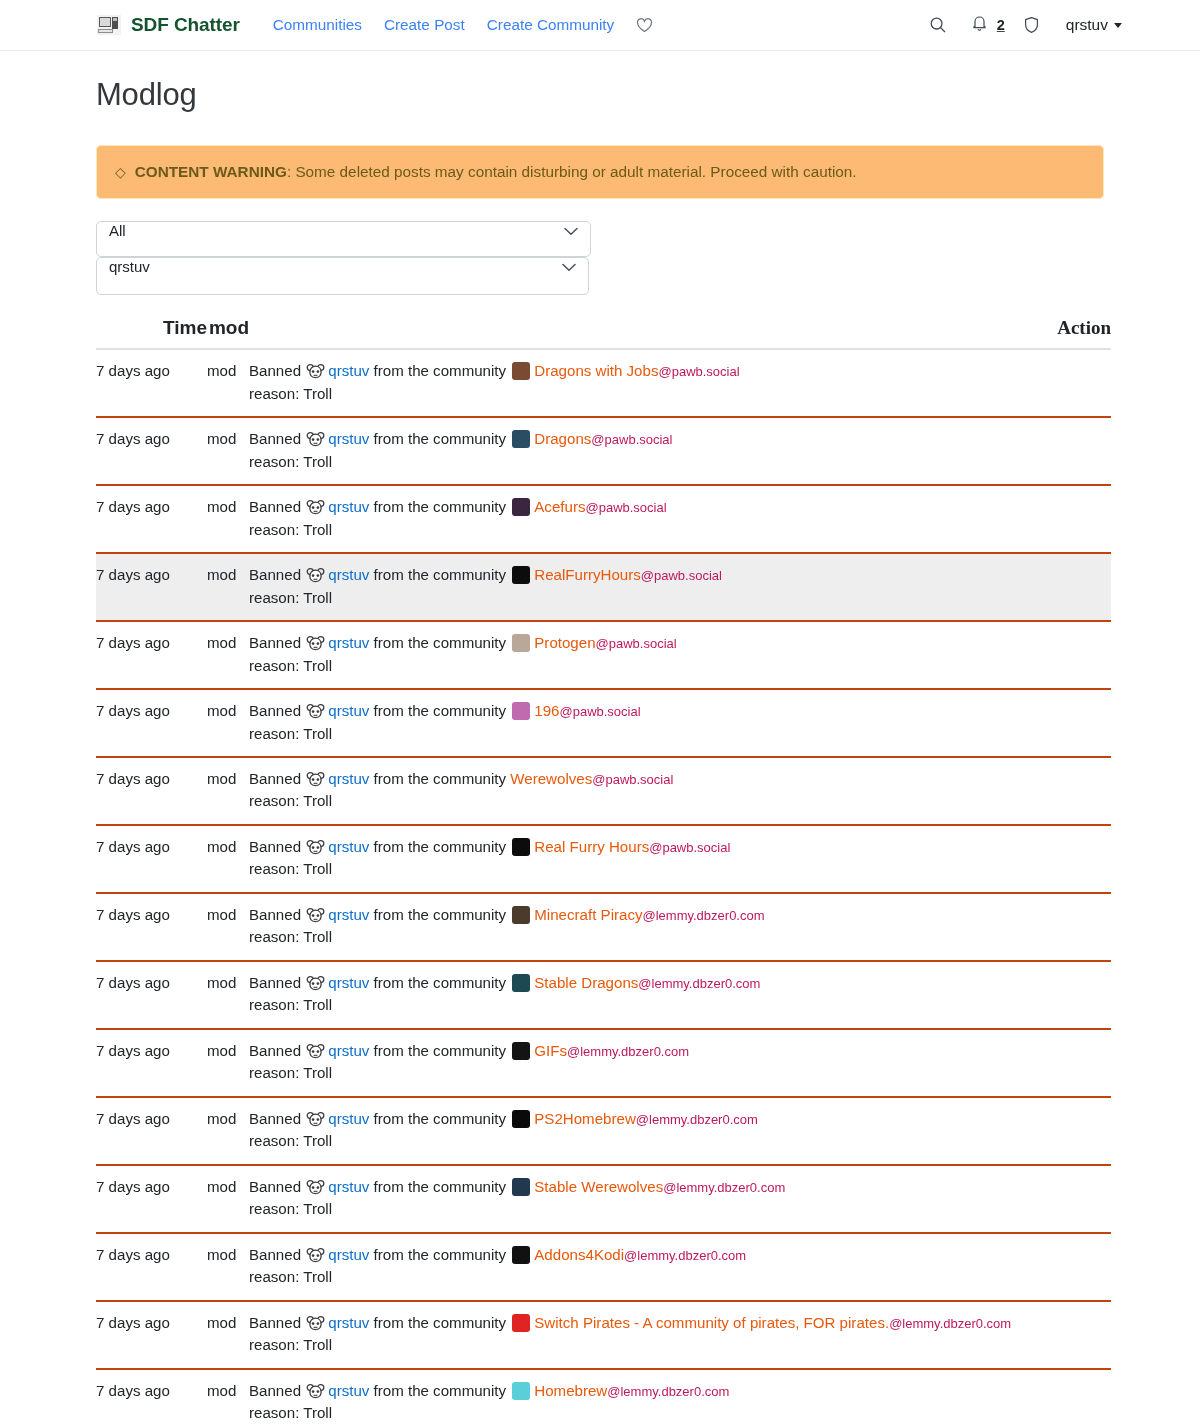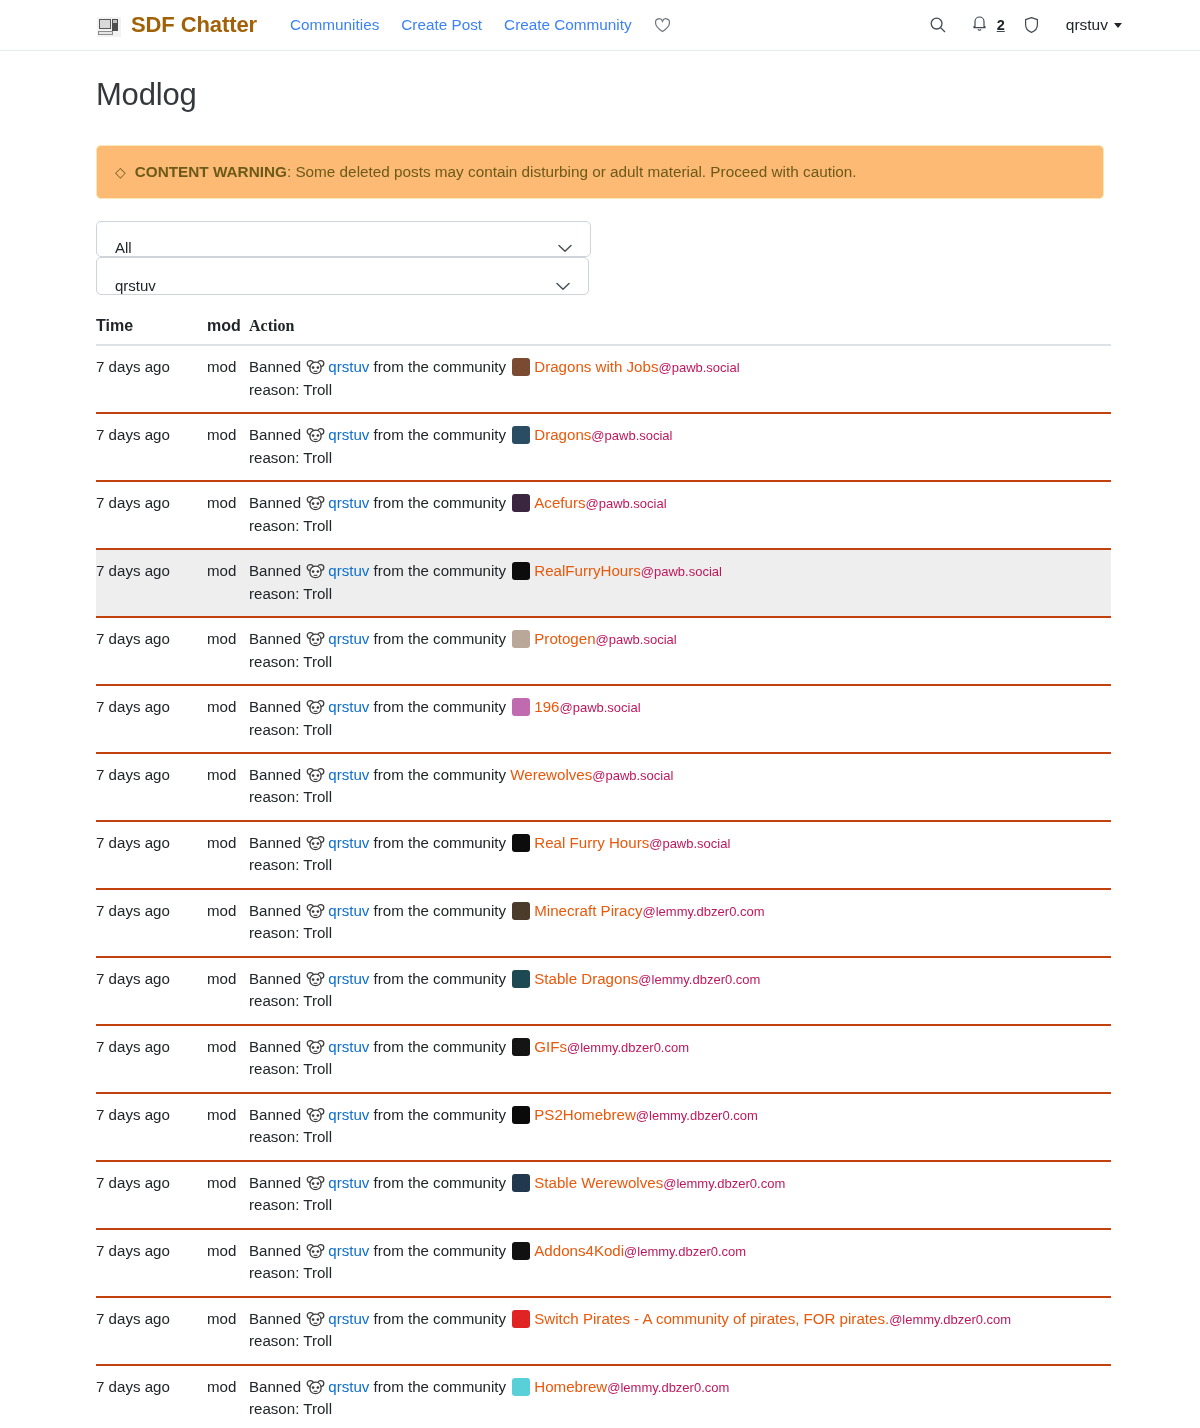--- a/index.html
+++ b/index.html
@@ -16,21 +16,21 @@
   .navbar {
     height: 51px;
     display: flex;
     align-items: center;
     padding: 0 0 0 96px;
     border-bottom: 1px solid #e9ecef;
     background: #fff;
   }
   .brand {
     display: flex; align-items: flex-end; gap: 9px;
-    font-size: 22px; font-weight: 700; color: #a16207;
+    font-size: 19px; font-weight: 700; color: #14532d;
     text-decoration: none; letter-spacing: -0.1px;
   }
   .brand-logo {
     width: 26px; height: 22px; flex: none;
     position: relative; display: block;
   }
   .nav-links { display: flex; align-items: center; gap: 0; margin-left: 22px; }
   .nav-link {
     font-size: 15.3px; color: #3b82f6; text-decoration: none;
     padding: 0 11px; white-space: nowrap;
@@ -80,42 +80,42 @@
   }
   .alert-warning .warn-icon { margin-right: 9px; font-size: 14px; }
   .alert-warning b { font-weight: 700; }
 
   
   .filters { margin-top: 22px; }
   .select-box {
     width: 495px; height: 36px;
     border: 1px solid #ced4da; border-radius: 5px;
     background: #fff;
-    display: flex; align-items: flex-end;
-    padding: 0 18px;
+    display: flex; align-items: flex-start;
+    padding: 0 12px;
     font-size: 15px; color: #212529;
     position: relative; cursor: pointer;
   }
   .select-box .chev {
     margin-left: auto; color: #495057;
   }
   .filter-label {
     font-size: 15px; color: #212529;
     margin: 14px 0 6px 2px;
   }
   .select-box.user { width: 493px; height: 38px; }
 
   
   .table-wrap { margin-top: 22px; width: 1015px; overflow: hidden; }
   table.modlog {
     width: 1015px; border-collapse: collapse;
     font-size: 15.1px;
   }
   table.modlog th {
-    text-align: left; font-weight: 700; font-size: 16px;
+    text-align: right; font-weight: 700; font-size: 19px;
     padding: 0 0 9px 0; color: #212529;
     border-bottom: 2px solid #dee2e6;
     vertical-align: bottom;
   }
   th.col-time { width: 111px; }
   th.col-mod  { width: 42px; }
   th.col-action { width: auto; font-family: Liberation Serif, serif; }
   table.modlog td {
     padding: 10px 0 11px 0;
     border-bottom: 2px solid #c2410c;

